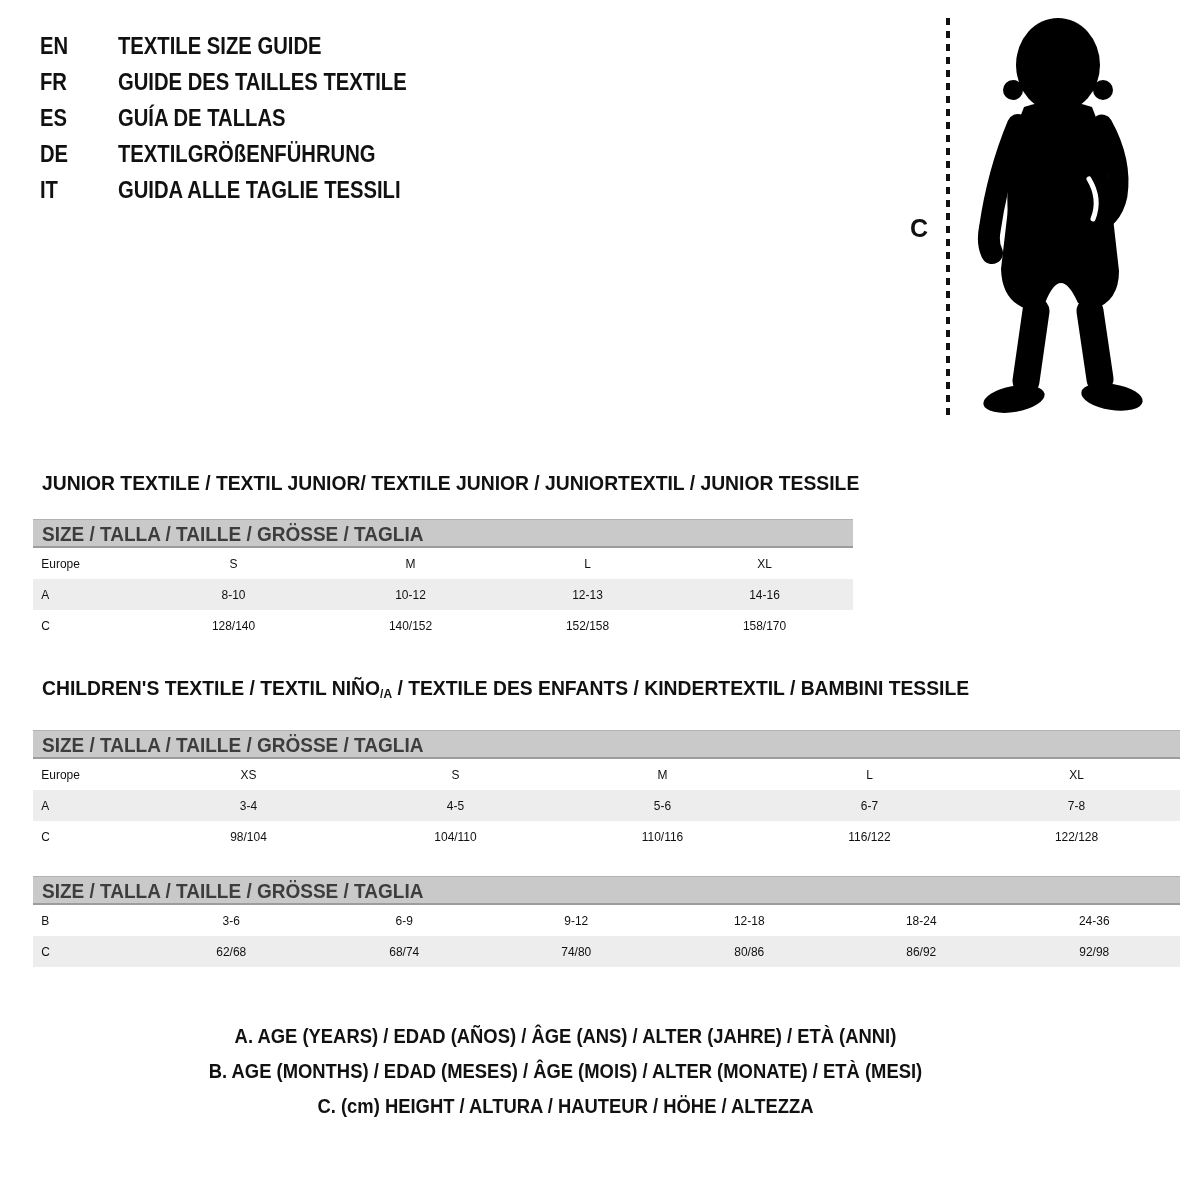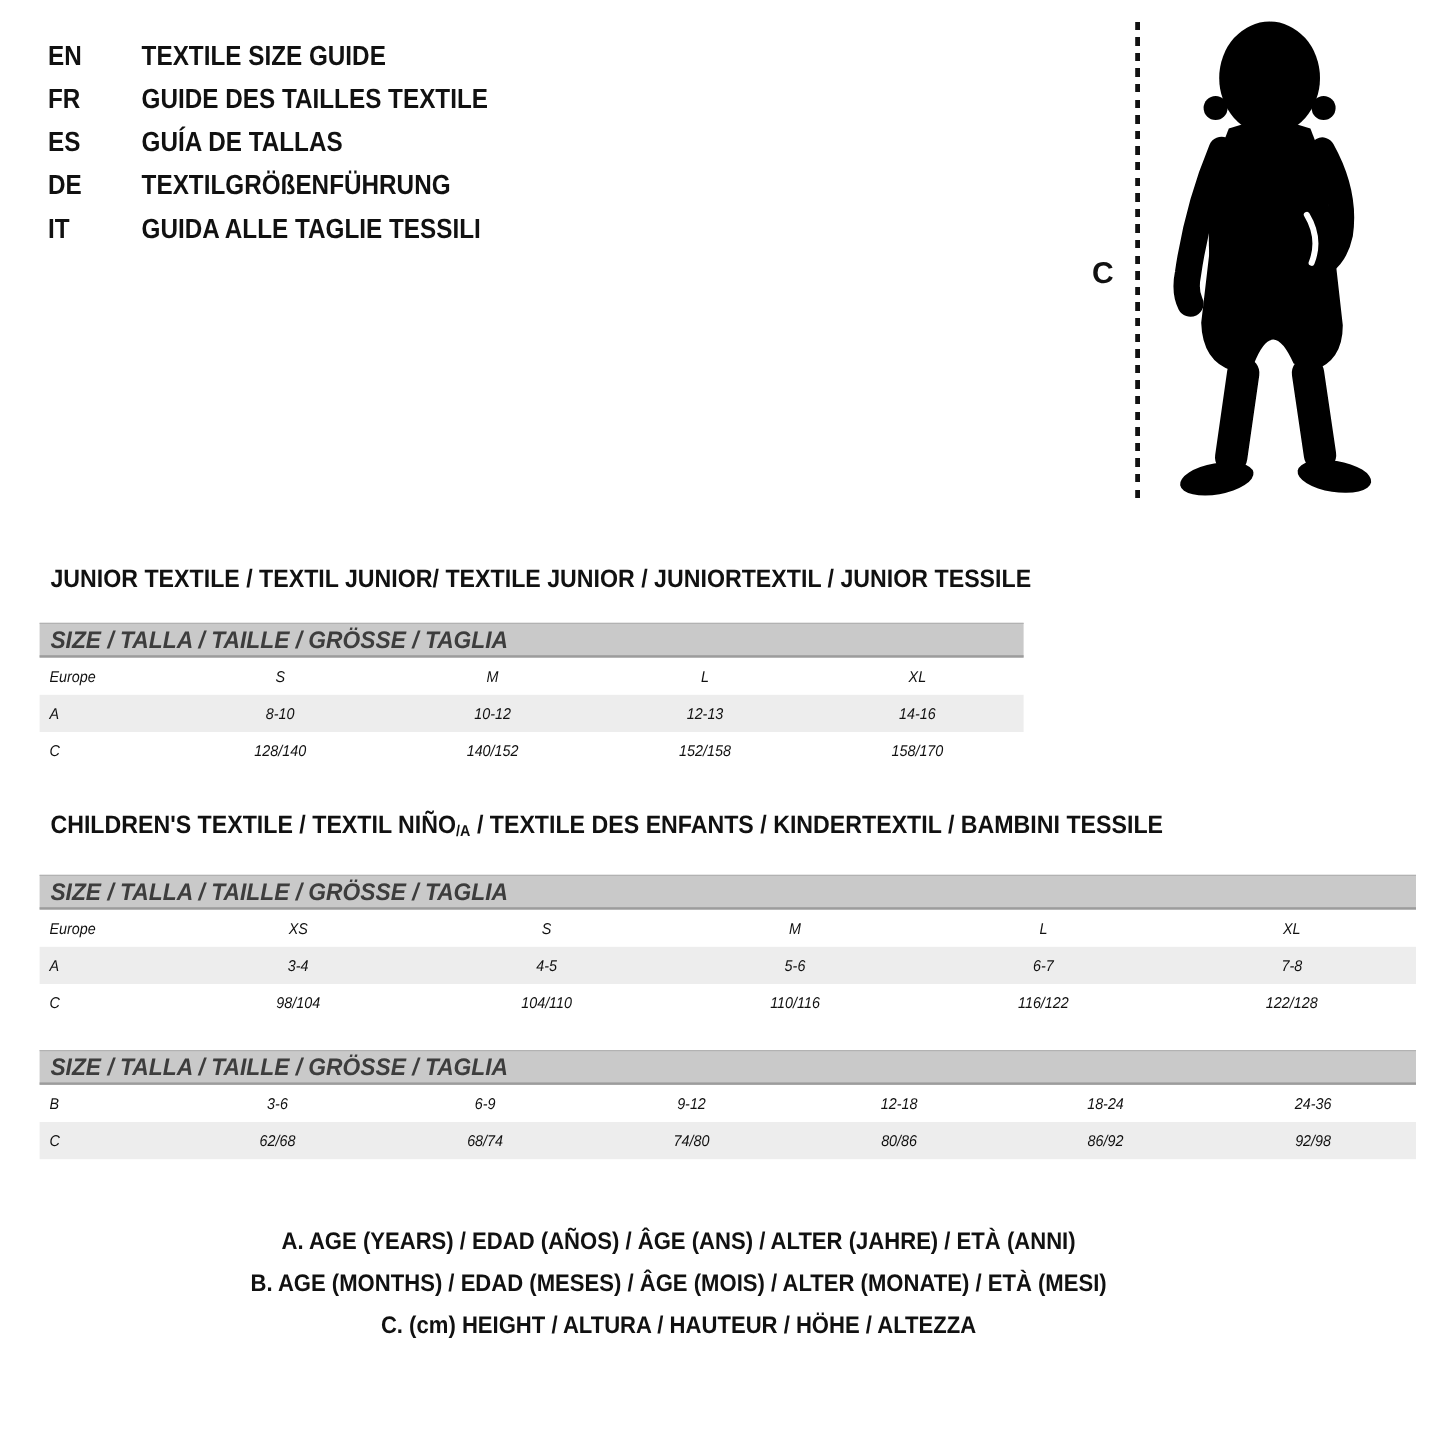--- a/index.html
+++ b/index.html
@@ -29,21 +29,21 @@
   
   .content{position:absolute;left:33px;top:430px;width:1147px;margin-top:36px;}
   .sec-title{font-size:21px;line-height:21px;font-weight:bold;margin:6px 0 0 9px;
     transform:scaleX(0.92);transform-origin:0 50%;white-space:nowrap;}
   .sec-title .sub{font-size:13px;vertical-align:-3px;}
   .sec-title.mt{margin-top:36px;}
   .title-block{margin:34px 0 0 9px;}
   .title-block .tline{font-size:21px;line-height:33px;font-weight:bold;
     transform:scaleX(0.92);transform-origin:0 50%;white-space:nowrap;}
 
-  .size-table{width:100%;margin-top:26px;font-style:italic;}
+  .size-table{width:100%;margin-top:26px;}
   .size-table.narrow{width:820px;}
   .size-bar{height:29px;line-height:29px;background:var(--bar-bg);color:var(--bar-text);
     border-top:1px solid #b2b2b2;border-bottom:2px solid #9c9c9c;padding-left:9px;}
   .size-bar .bar-text{display:inline-block;font-size:20px;font-weight:bold;
     transform:scaleX(0.95);transform-origin:0 50%;white-space:nowrap;}
   .size-row{display:flex;height:31px;align-items:center;font-size:13px;}
   .size-row.shaded{background:var(--row-alt);}
   .size-row .cell{transform:scaleX(0.92);}
   .size-row .cell.label{width:112px;padding-left:9px;transform-origin:0 50%;}
   .size-row .cell.value{flex:1;text-align:center;transform-origin:50% 50%;}

